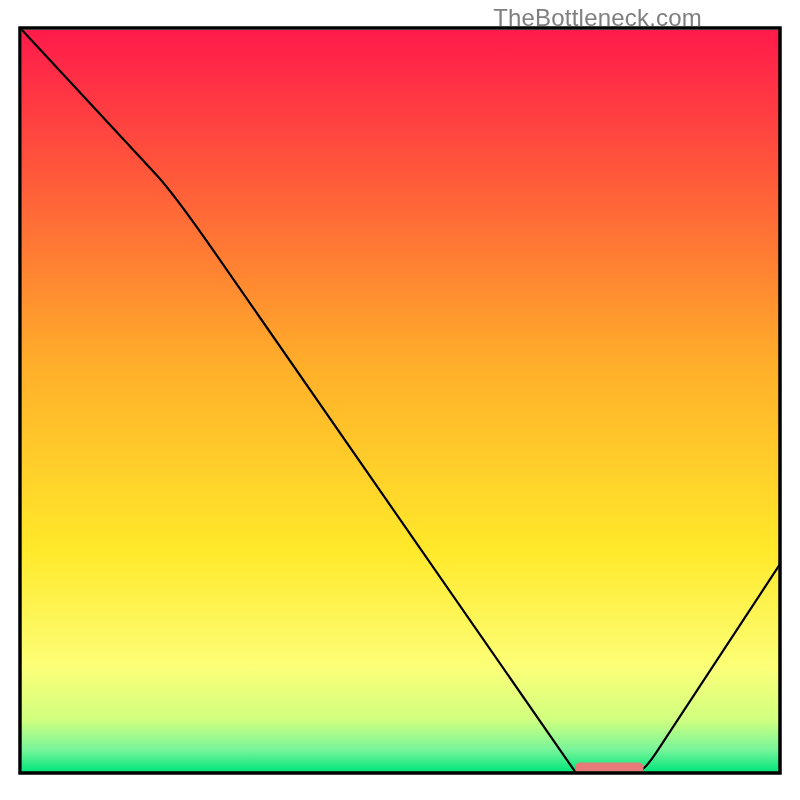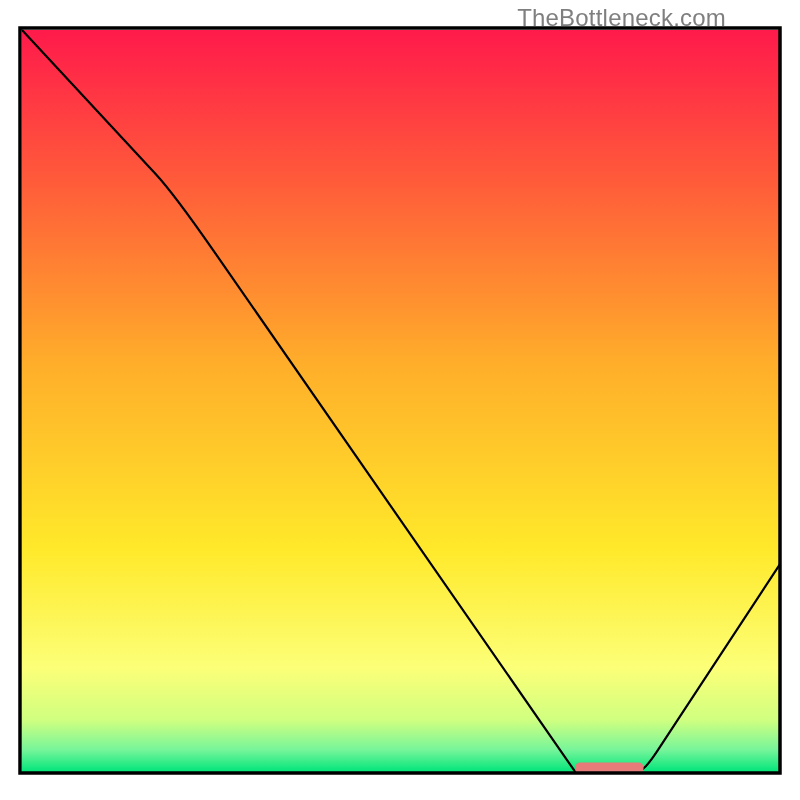--- a/index.html
+++ b/index.html
@@ -7,21 +7,20 @@
     padding: 0;
     width: 800px;
     height: 800px;
     background: #ffffff;
     font-family: Arial, Helvetica, sans-serif;
   }
   .container {
     position: relative;
     width: 712px;
     height: 800px;
-    padding-left: 24px;
   }
   .watermark {
     position: absolute;
     top: 4px;
     right: 10px;
     font-size: 24px;
     font-weight: 400;
     color: #7f7f7f;
     letter-spacing: 0.2px;
     z-index: 20;

